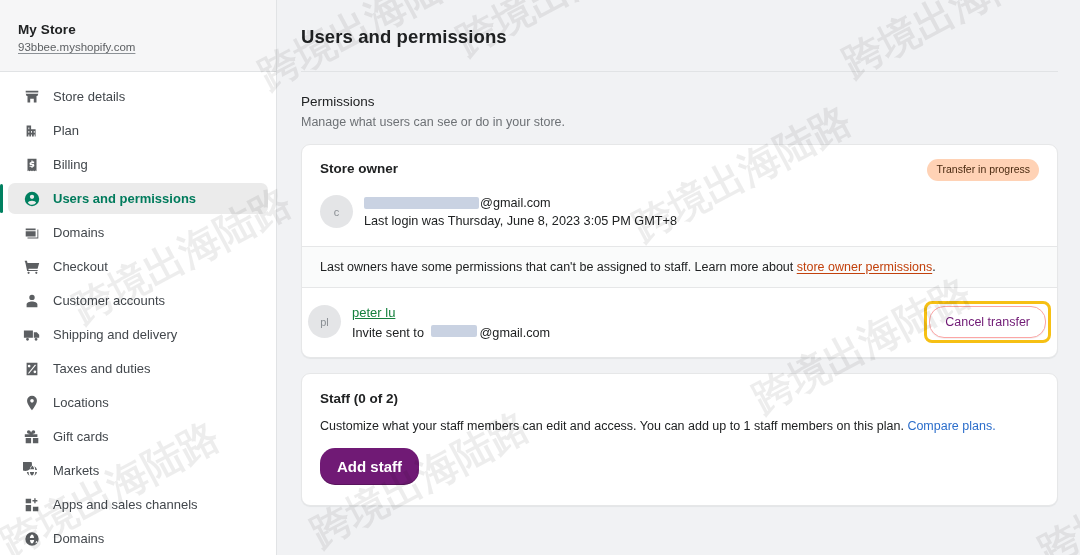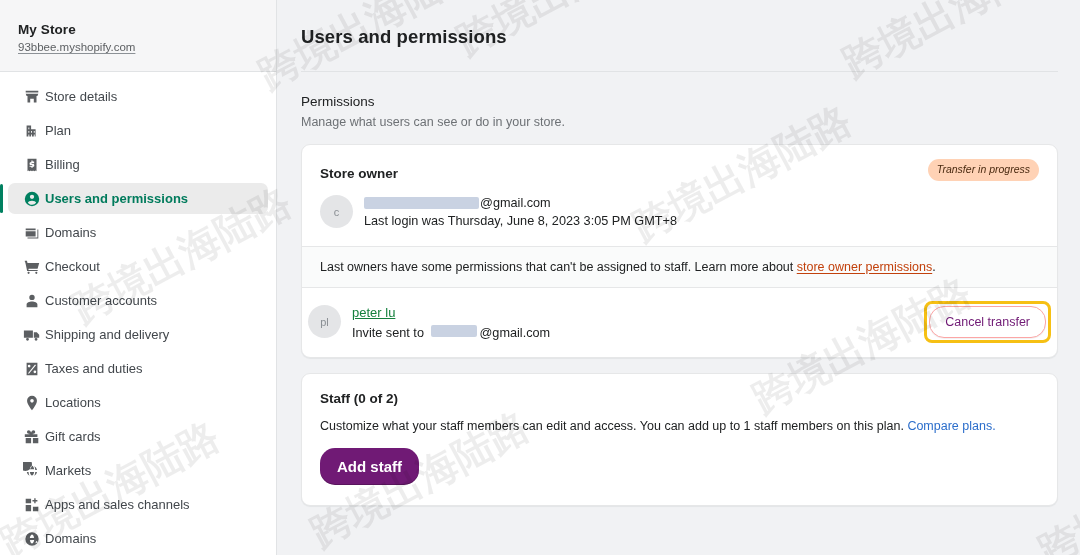--- a/index.html
+++ b/index.html
@@ -44,21 +44,21 @@
   .store-name { font-size: 13.5px; font-weight: 700; color: #202223; letter-spacing: .1px; }
   .store-url {
     display: inline-block; margin-top: 4px;
     font-size: 11.5px; color: #5c5f62;
     text-decoration: underline; text-underline-offset: 2px;
     text-decoration-color: #8c9196;
   }
   .nav { padding-top: 6px; }
   .nav-item {
     position: relative;
-    display: flex; align-items: center; gap: 4px;
+    display: flex; align-items: center; gap: 12px;
     height: 31px; margin: 3px 8px;
     padding-left: 14px;
     border-radius: 7px;
     color: #42474c;
     font-size: 13px;
     cursor: pointer;
   }
   .nav-item .ic { width: 19px; height: 19px; flex: 0 0 19px; display:flex; align-items:center; justify-content:center; }
   .nav-item .ic svg { width: 18px; height: 18px; fill: #5c5f62; }
   .nav-item.active { background: #ebebeb; color: #007b5c; font-weight: 600; }
@@ -80,27 +80,27 @@
   .card {
     background: #fff;
     border: 1px solid #e6e7e8;
     border-radius: 9px;
     box-shadow: 0 1px 1px rgba(22,29,37,.06);
     margin-top: 15px;
     position: relative;
   }
   .card-pad { padding: 16px 18px 16px 18px; }
 
-  .owner-head { display:flex; align-items:flex-end; justify-content:space-between; }
+  .owner-head { display:flex; align-items:flex-start; justify-content:space-between; }
   .owner-title { font-size: 13.5px; font-weight: 700; color: #202223; }
   .badge {
     background: #ffd2b5; color: #4a2a10;
     font-size: 10.5px; line-height: 1;
     padding: 5px 9px 6px; border-radius: 11px;
-    white-space: nowrap; margin-top: -2px; font-style: italic;
+    white-space: nowrap; margin-top: -2px;
   }
 
   .person { display: flex; align-items: center; gap: 11px; margin-top: 13px; }
   .avatar {
     width: 33px; height: 33px; border-radius: 50%;
     background: #e4e5e7; color: #8a8f94;
     display: flex; align-items: center; justify-content: center;
     font-size: 11px; flex: 0 0 33px;
   }
   .p-lines { line-height: 1.42; }

